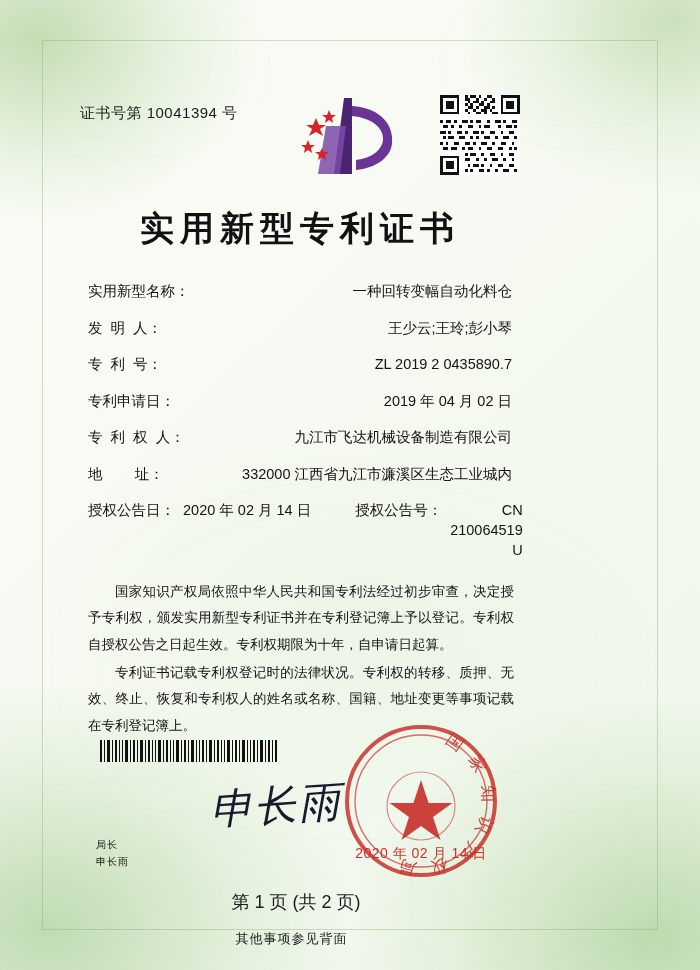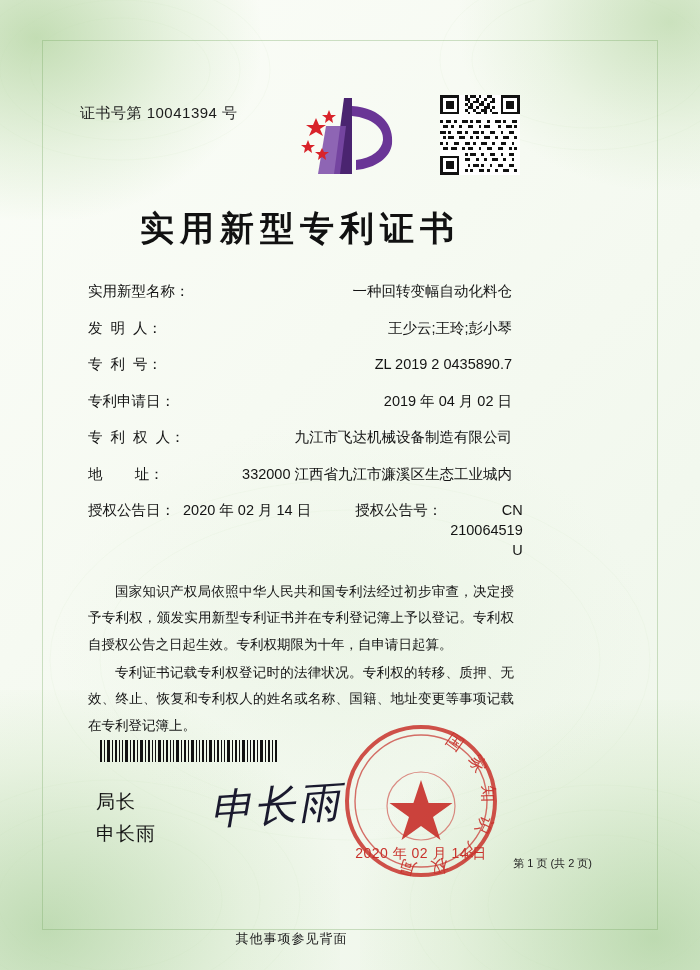--- a/index.html
+++ b/index.html
@@ -127,22 +127,22 @@
   .body-text p { margin: 0 0 2px 0; text-indent: 2em; }
 
   .barcode {
     position: absolute;
     left: 100px; top: 740px;
     width: 180px; height: 22px;
   }
 
   .sign-block {
     position: absolute;
-    left: 96px; top: 786px;
-    font-size: 19px;
+    left: 96px; top: 836px;
+    font-size: 10px;
     color: #141414;
     line-height: 1.7;
     letter-spacing: 1px;
   }
   .signature {
     position: absolute;
     left: 210px; top: 778px;
     font-family: "DejaVu Serif", "Liberation Serif", serif;
     font-size: 42px;
     color: #1a1a2e;
@@ -161,23 +161,23 @@
     right: 88px; top: 845px;
     width: 166px;
     text-align: center;
     color: #c8322c;
     font-size: 14px;
     letter-spacing: .5px;
   }
 
   .page-no {
     position: absolute;
-    left: 0; right: 0; top: 856px;
-    text-align: right;
-    font-size: 11px;
+    left: 0; right: 0; top: 890px;
+    text-align: center;
+    font-size: 18px;
     color: #1d1d1d;
   }
   .footnote {
     position: absolute;
     left: 0; right: 9px; top: 930px;
     text-align: center;
     font-family: "DejaVu Serif", "Liberation Serif", serif;
     font-size: 13px;
     color: #222;
     letter-spacing: 1px;

